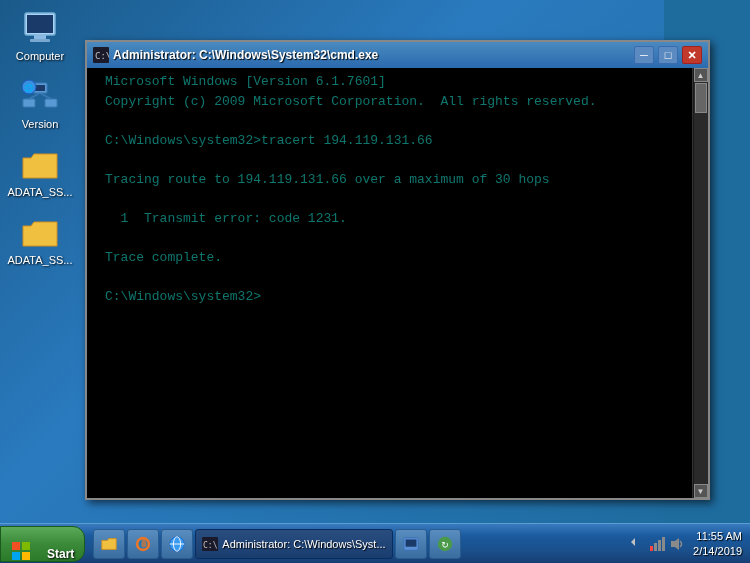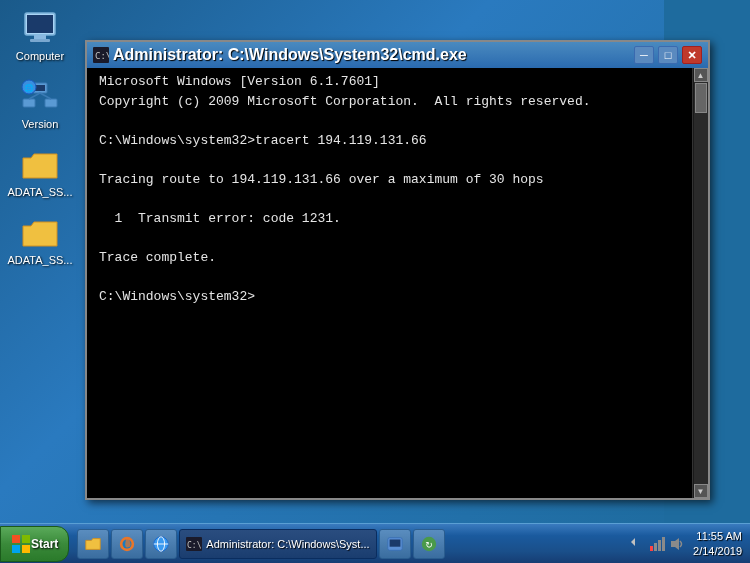--- a/index.html
+++ b/index.html
@@ -71,22 +71,22 @@
       border-top: 1px solid #5a9fd4;
       z-index: 10;
     }
 
     .start-button {
       height: 36px;
       padding: 0 10px;
       background: linear-gradient(to bottom, #5aaa5a 0%, #3a8a3a 50%, #2a7a2a 100%);
       border-radius: 0 12px 12px 0;
       display: flex;
-      align-items: center;
-      gap: 0;
+      align-items: flex-end;
+      gap: 16px;
       cursor: pointer;
       margin-right: 4px;
       border: 1px solid #1a5a1a;
     }
 
     .start-button .windows-logo {
       width: 20px;
       height: 20px;
     }
 
@@ -177,21 +177,21 @@
       gap: 4px;
     }
 
     .cmd-titlebar-icon {
       width: 16px;
       height: 16px;
     }
 
     .cmd-titlebar-text {
       color: white;
-      font-size: 16px;
+      font-size: 12px;
       font-weight: bold;
       flex: 1;
       text-shadow: 1px 1px 1px #000;
     }
 
     .titlebar-btn {
       width: 20px;
       height: 18px;
       display: flex;
       align-items: center;
@@ -209,24 +209,24 @@
 
     .cmd-body {
       background: #000;
       flex: 1;
       display: flex;
       overflow: hidden;
     }
 
     .cmd-content {
       flex: 1;
-      padding: 4px 12px;
+      padding: 4px 18px;
       font-family: 'Lucida Console', 'Courier New', monospace;
       font-size: 13px;
-      color: #e5e5e5;
+      color: #0f766e;
       line-height: 1.5;
       white-space: pre;
       overflow: hidden;
     }
 
     .cmd-scrollbar {
       width: 16px;
       background: #1a1a1a;
       border-left: 1px solid #333;
       display: flex;

